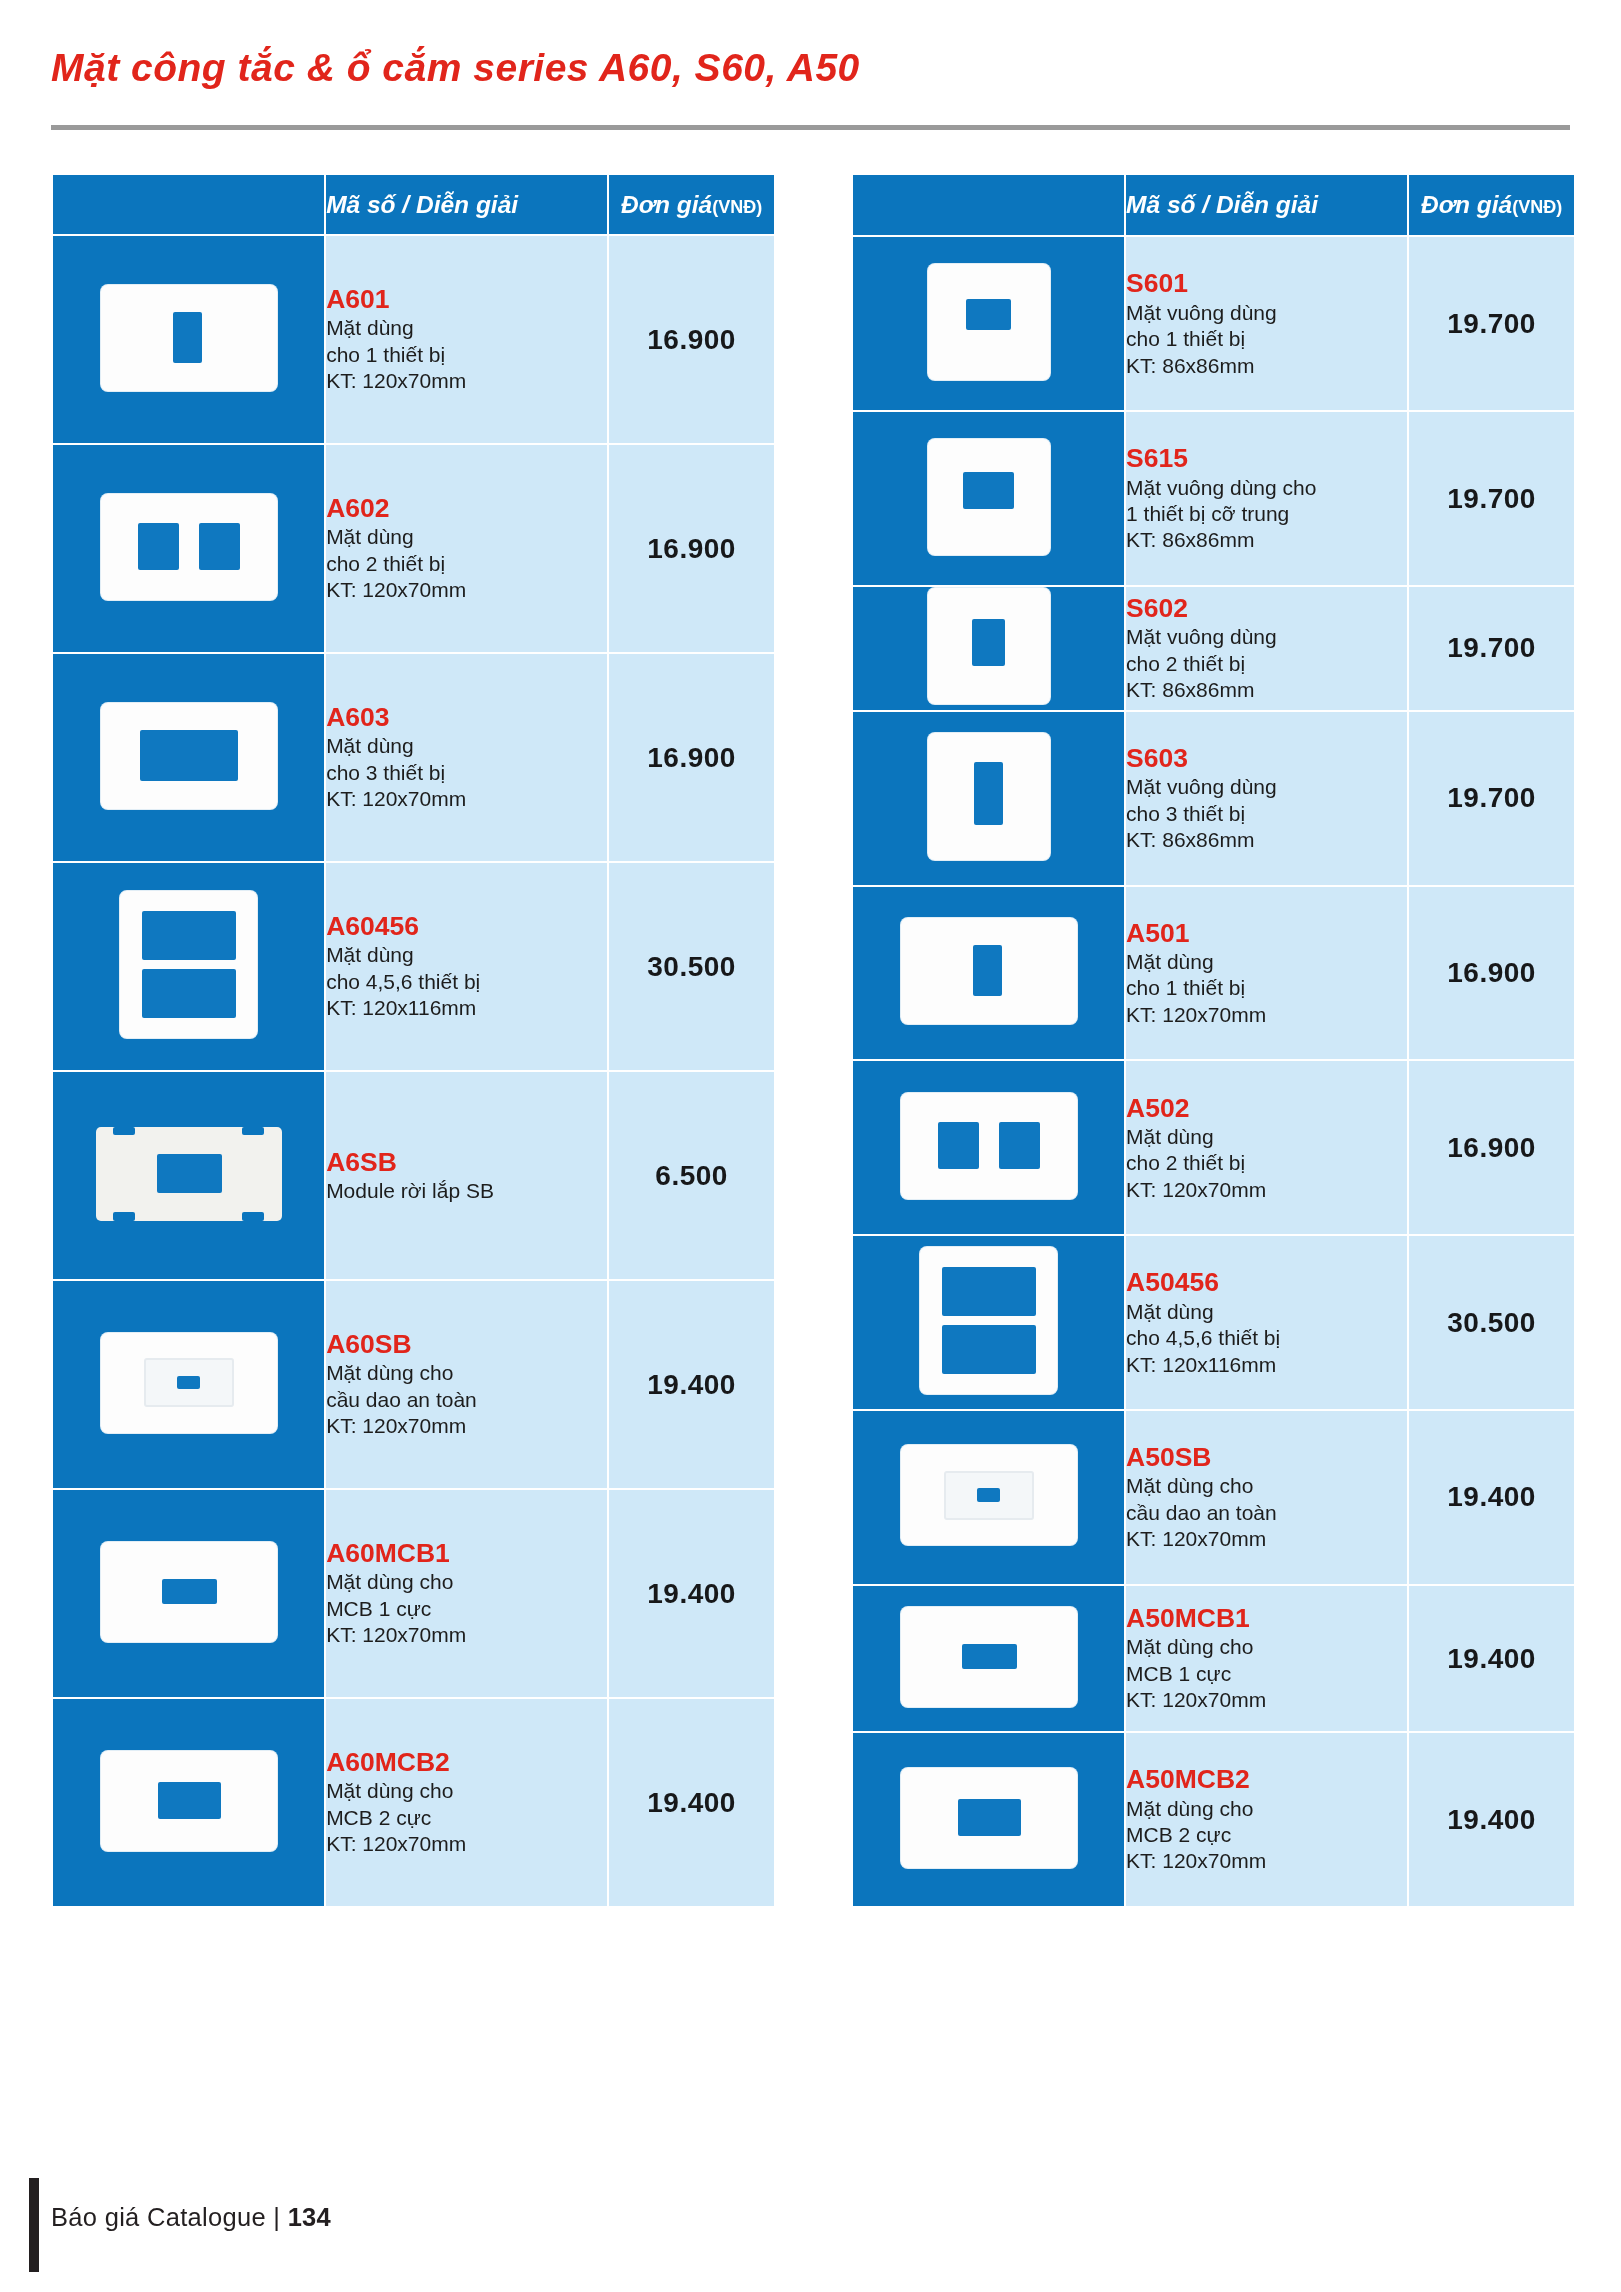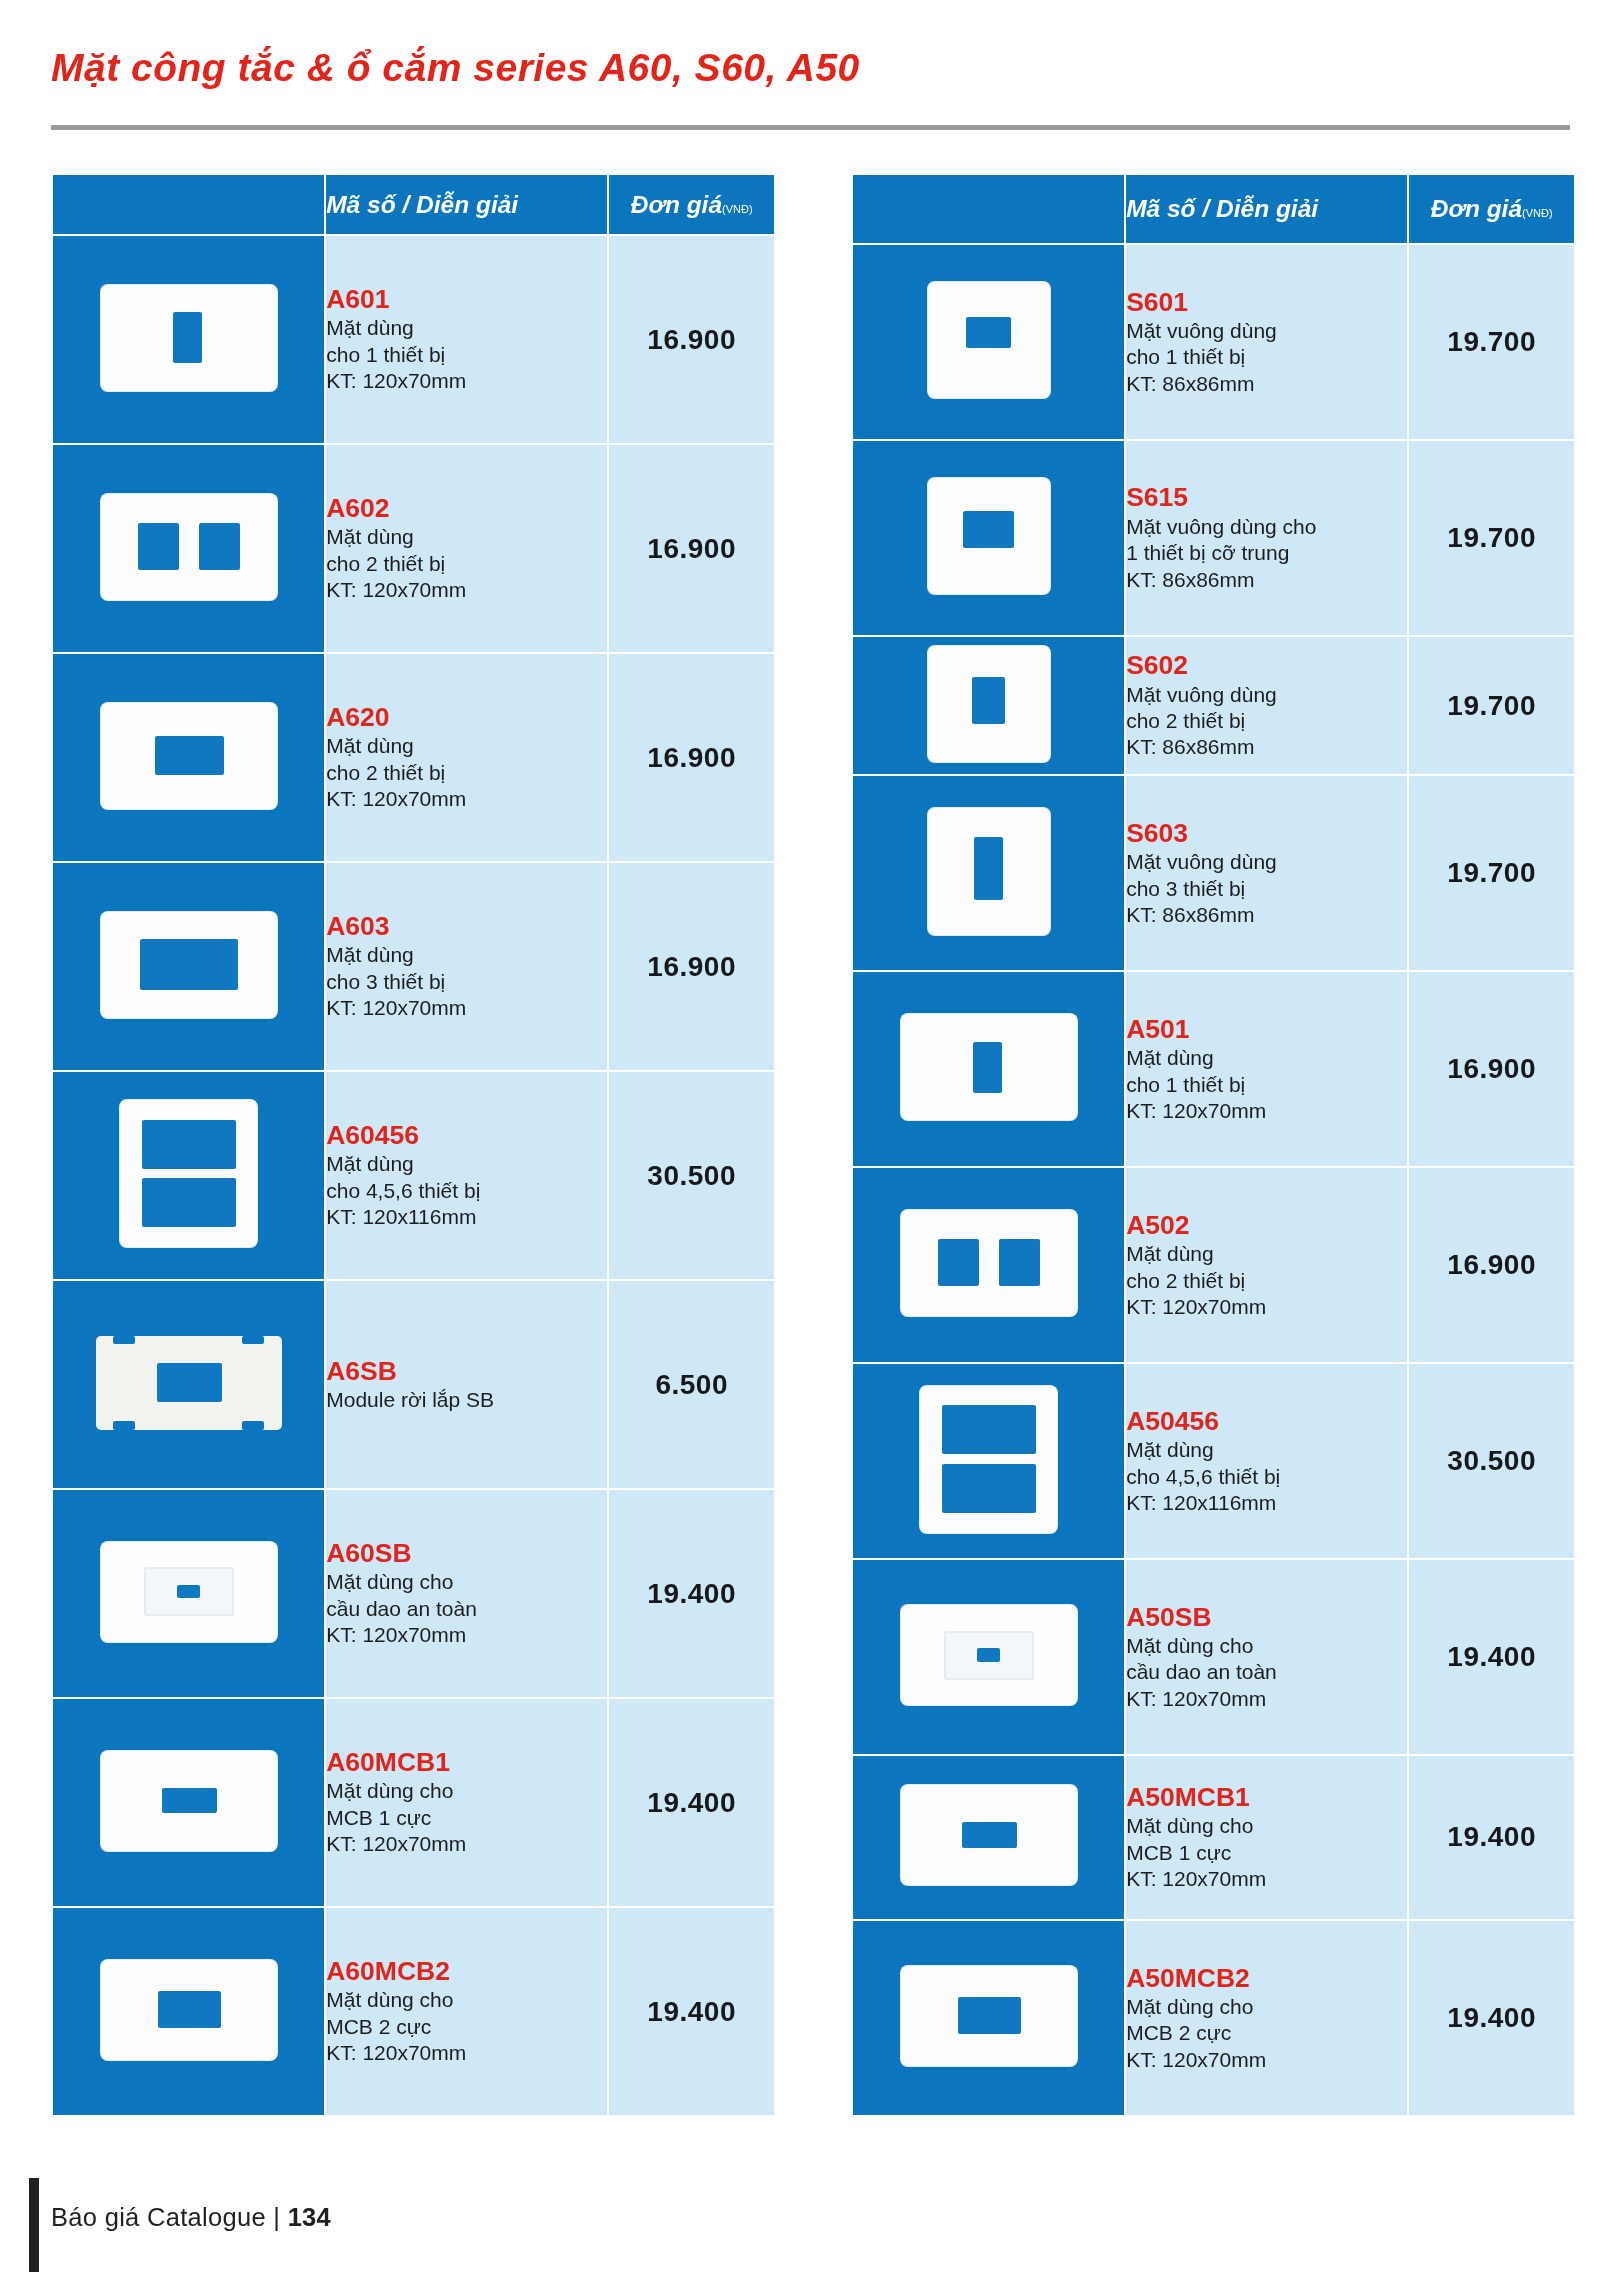--- a/index.html
+++ b/index.html
@@ -33,21 +33,21 @@
 
   .hdr-blank { background: #0b75bd; border: 2px solid #ffffff; }
   .hdr {
     background: #0b75bd; color: #ffffff;
     font-weight: bold; font-style: italic;
     font-size: 24.5px; height: 61px;
     padding: 0 0 0 13.7px; text-align: left;
     border: 2px solid #ffffff; white-space: nowrap;
   }
   .hdr.center { text-align: center; padding: 0; }
-  .hdr .vnd { font-size: 11px; font-style: normal; font-weight: normal; }
+  .hdr .vnd { font-size: 18px; font-style: normal; font-weight: bold; }
 
   .imgcell {
     background: #0b75bd; border: 2px solid #ffffff;
     text-align: center; position: relative;
   }
   .desccell {
     background: #cfe8f8; border: 2px solid #ffffff;
     padding: 11.8px 9.8px 11.8px 15.7px; color: #1a1a1a;
   }
   .pricecell {
@@ -116,30 +116,20 @@
               <div class="desc-line">Mặt dùng</div>
               <div class="desc-line">cho 1 thiết bị</div>
               <div class="desc-line">KT: 120x70mm</div>
             </td>
             <td class="col-price pricecell">16.900</td>
           </tr>
           <tr style="height: 209px;">
             <td class="col-img imgcell"><span class="plate" style="width:176px;height:106px;"><span class="cut" style="left:37px;top:29px;width:41px;height:47px;"></span><span class="cut" style="left:98px;top:29px;width:41px;height:47px;"></span></span></td>
             <td class="col-desc desccell">
               <div class="code">A602</div>
-              <div class="desc-line">Mặt dùng</div>
-              <div class="desc-line">cho 2 thiết bị</div>
-              <div class="desc-line">KT: 120x70mm</div>
-            </td>
-            <td class="col-price pricecell">16.900</td>
-          </tr>
-          <tr style="height: 209px;">
-            <td class="col-img imgcell"><span class="plate" style="width:176px;height:106px;"><span class="cut" style="left:54px;top:33px;width:69px;height:39px;"></span></span></td>
-            <td class="col-desc desccell">
-              <div class="code">A620</div>
               <div class="desc-line">Mặt dùng</div>
               <div class="desc-line">cho 2 thiết bị</div>
               <div class="desc-line">KT: 120x70mm</div>
             </td>
             <td class="col-price pricecell">16.900</td>
           </tr>
           <tr style="height: 209px;">
             <td class="col-img imgcell"><span class="plate" style="width:176px;height:106px;"><span class="cut" style="left:39px;top:27.4px;width:98px;height:51px;"></span></span></td>
             <td class="col-desc desccell">
               <div class="code">A603</div>

